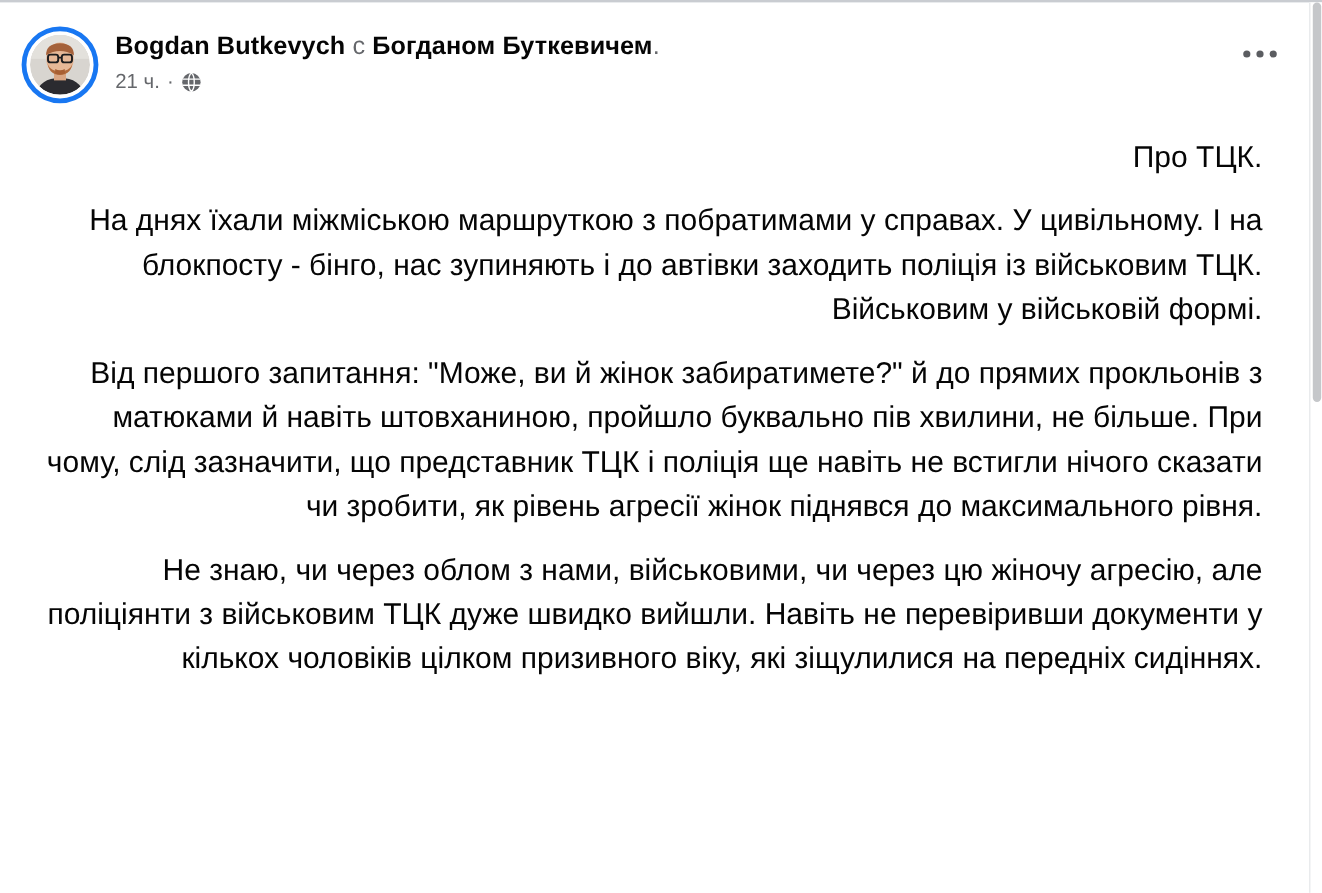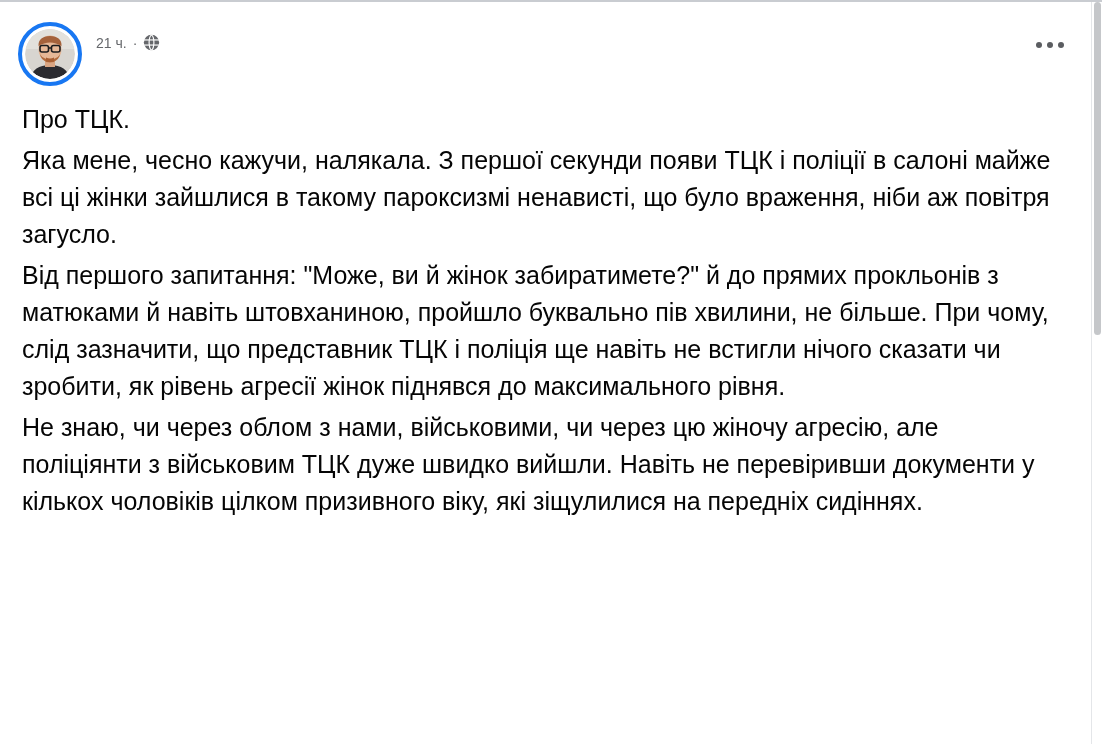--- a/index.html
+++ b/index.html
@@ -71,21 +71,21 @@
   .name-connector {
     font-weight: normal;
     color: #65676B;
   }
   .name-suffix {
     font-weight: normal;
     color: #65676B;
   }
   .meta-line {
     margin-top: 7px;
-    font-size: 14px;
+    font-size: 17px;
     color: #65676B;
     display: flex;
     align-items: center;
     gap: 6px;
   }
   .meta-line .dot-sep { color: #65676B; }
   .globe { display: inline-block; width: 17px; height: 17px; }
   .menu-btn {
     position: absolute;
     right: 37px; top: 34px;
@@ -108,22 +108,23 @@
     position: absolute;
     left: 18px;
     top: 97px;
     width: 1050px;
     font-size: 25px;
     line-height: 37px;
     color: #050505;
     letter-spacing: 0px;
   }
   .post-content p {
-    margin: 4px;
+    margin: 16px;
     padding: 0;
+    text-align: right;
   }
 </style>
 </head>
 <body>
 
 <div class="top-line"></div>
 
 <div class="avatar-wrap">
   <span class="avatar-photo">
     <svg width="50" height="50" viewBox="0 0 50 50">
@@ -149,20 +150,23 @@
 
         <rect x="15" y="16.5" width="8.5" height="6.5" rx="2" fill="none" stroke="#1c1c1e" stroke-width="1.6"></rect>
         <rect x="26.5" y="16.5" width="8.5" height="6.5" rx="2" fill="none" stroke="#1c1c1e" stroke-width="1.6"></rect>
         <line x1="23.5" y1="19" x2="26.5" y2="19" stroke="#1c1c1e" stroke-width="1.6"></line>
       </g>
     </svg>
   </span>
 </div>
 
 <div class="header-text">
+  <div class="name-line">
+    <span class="name-bold">Bogdan Butkevych</span><span class="name-connector"> </span><span class="name-connector">с</span><span> </span><span class="name-bold">Богданом Буткевичем</span><span class="name-suffix">.</span>
+  </div>
   <div class="meta-line">
     <span>21 ч.</span>
     <span class="dot-sep">·</span>
     <span class="globe">
       <svg width="17" height="17" viewBox="0 0 16 16">
         <circle cx="8" cy="8" r="7.2" fill="#65676B"></circle>
         <path d="M8 .8 C5 3 5 13 8 15.2 C11 13 11 3 8 .8 Z" fill="none" stroke="#ffffff" stroke-width="1.1"></path>
         <line x1="1" y1="5.6" x2="15" y2="5.6" stroke="#ffffff" stroke-width="1.1"></line>
         <line x1="1" y1="10.4" x2="15" y2="10.4" stroke="#ffffff" stroke-width="1.1"></line>
       </svg>
@@ -171,21 +175,21 @@
 </div>
 
 <button class="menu-btn" aria-label="Actions">
   <span class="dot"></span>
   <span class="dot"></span>
   <span class="dot"></span>
 </button>
 
 <div class="post-content">
   <p>Про ТЦК.</p>
-  <p>Яка мене, чесно кажучи, налякала. З першої секунди появи ТЦК і поліції в салоні майже всі ці жінки зайшлися в такому пароксизмі ненависті, що було враження, ніби аж повітря загусло.</p>
+  <p>На днях їхали міжміською маршруткою з побратимами у справах. У цивільному. І на блокпосту - бінго, нас зупиняють і до автівки заходить поліція із військовим ТЦК. Військовим у військовій формі.</p>
   <p>Від першого запитання: "Може, ви й жінок забиратимете?" й до прямих прокльонів з матюками й навіть штовханиною, пройшло буквально пів хвилини, не більше. При чому, слід зазначити, що представник ТЦК і поліція ще навіть не встигли нічого сказати чи зробити, як рівень агресії жінок піднявся до максимального рівня.</p>
   <p>Не знаю, чи через облом з нами, військовими, чи через цю жіночу агресію, але поліціянти з військовим ТЦК дуже швидко вийшли. Навіть не перевіривши документи у кількох чоловіків цілком призивного віку, які зіщулилися на передніх сидіннях.</p>
 
 </div>
 
 <div class="scrollbar-track">
   <div class="scrollbar-thumb"></div>
 </div>
 
 </body></html>

